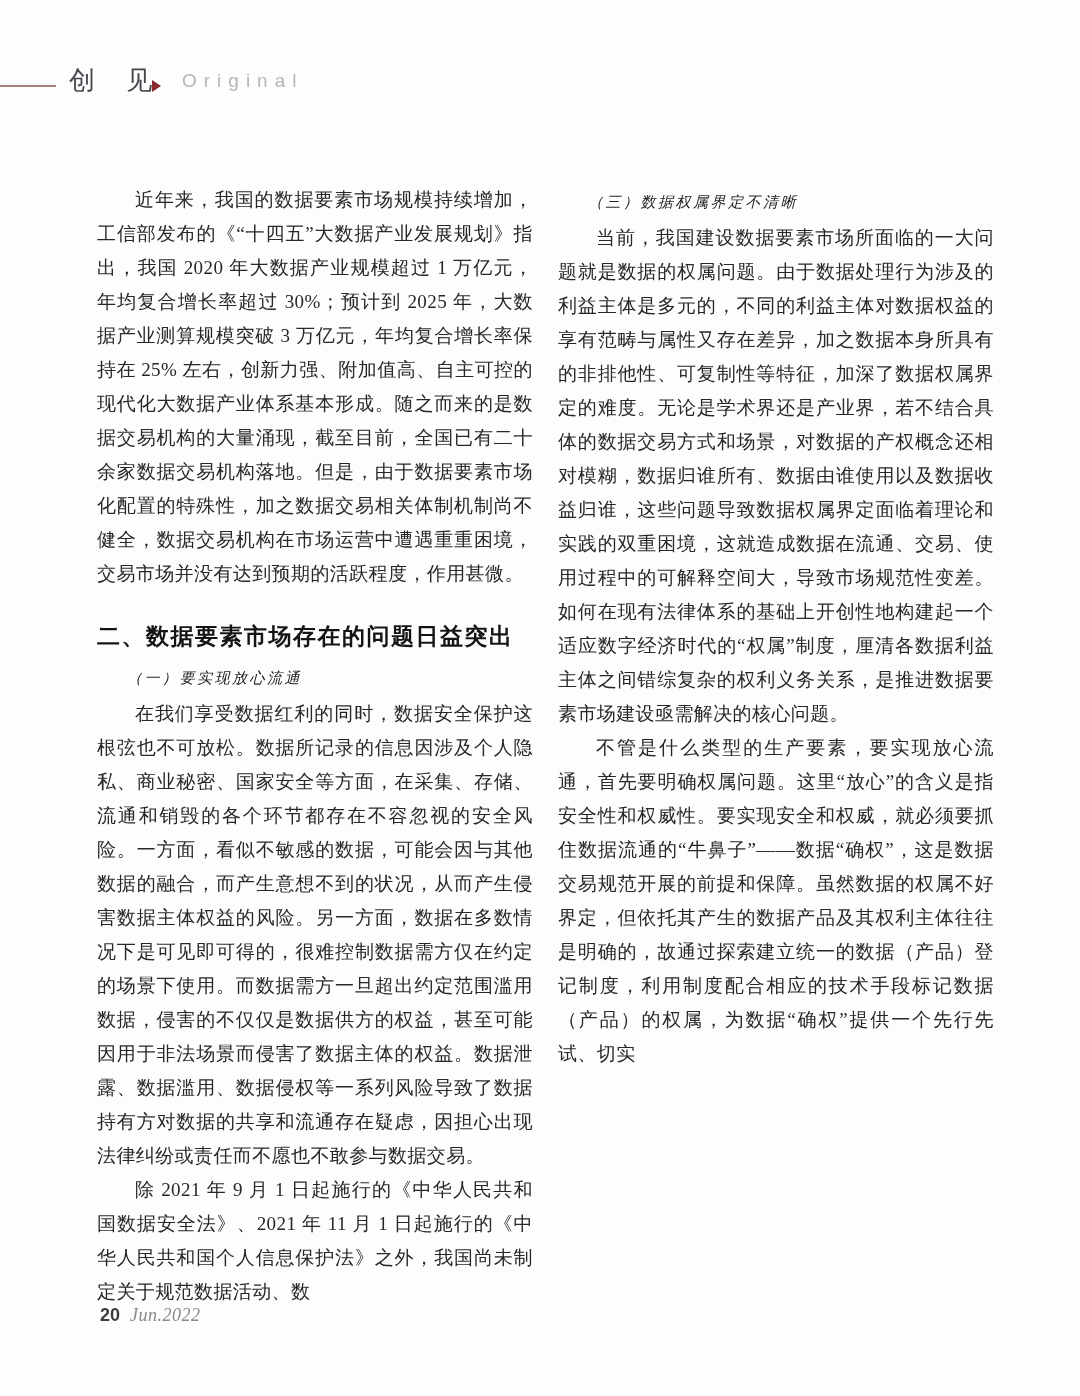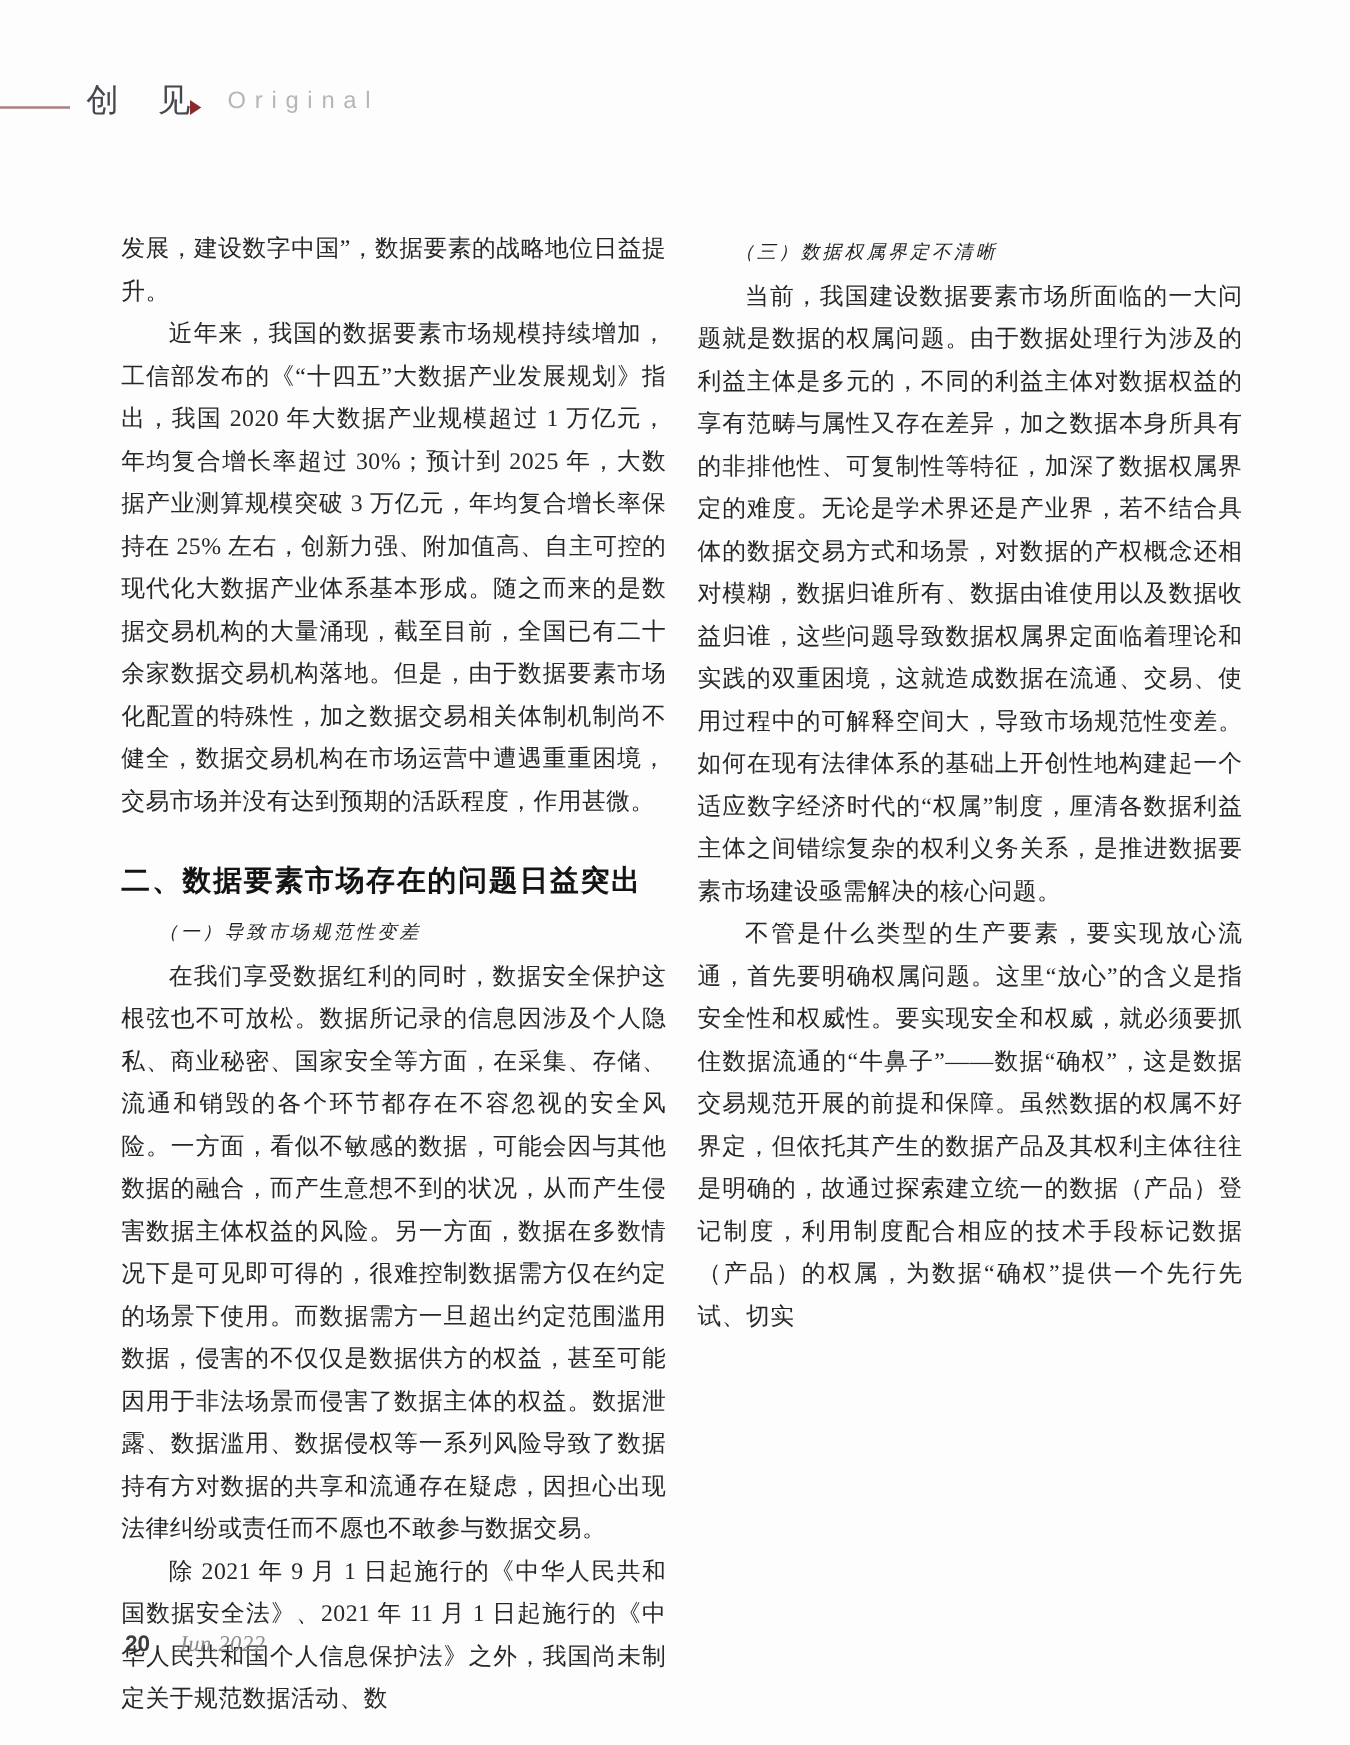--- a/index.html
+++ b/index.html
@@ -76,21 +76,21 @@
     font-style: italic;           
     letter-spacing: 2.5px;
     text-indent: 2em;
     line-height: 34px;
     color: #1f1f1f;
   }
 
   
   .footer {
     position: absolute; left: 100px; top: 1305px;
-    display: flex; align-items: baseline; gap: 22px;
+    display: flex; align-items: baseline; gap: 10px;
   }
   .page-num {
     font-family: "Liberation Sans", "DejaVu Sans", sans-serif;
     font-size: 18px; font-weight: 700; color: #3c3c3c;
   }
   .issue {
     font-size: 18px; font-style: italic; color: #8a8a8a;
     letter-spacing: 0.5px;
   }
 </style>
@@ -100,24 +100,23 @@
 <div class="page">
 
   <div class="header">
     <div class="header-rule"></div>
     <span class="title-cn">创 见</span>
     <span class="arrow"></span>
     <span class="title-en">Original</span>
   </div>
 
   <section class="col col-left">
-    <p class="body">发展，建设数字中国”，数据要素的战略地位日益提升。</p>
     <p class="body indent">近年来，我国的数据要素市场规模持续增加，工信部发布的《“十四五”大数据产业发展规划》指出，我国 2020 年大数据产业规模超过 1 万亿元，年均复合增长率超过 30%；预计到 2025 年，大数据产业测算规模突破 3 万亿元，年均复合增长率保持在 25% 左右，创新力强、附加值高、自主可控的现代化大数据产业体系基本形成。随之而来的是数据交易机构的大量涌现，截至目前，全国已有二十余家数据交易机构落地。但是，由于数据要素市场化配置的特殊性，加之数据交易相关体制机制尚不健全，数据交易机构在市场运营中遭遇重重困境，交易市场并没有达到预期的活跃程度，作用甚微。</p>
     <h2 class="section">二、数据要素市场存在的问题日益突出</h2>
-    <h3 class="sub">（一）导致市场规范性变差</h3>
+    <h3 class="sub">（一）要实现放心流通</h3>
     <p class="body indent">在我们享受数据红利的同时，数据安全保护这根弦也不可放松。数据所记录的信息因涉及个人隐私、商业秘密、国家安全等方面，在采集、存储、流通和销毁的各个环节都存在不容忽视的安全风险。一方面，看似不敏感的数据，可能会因与其他数据的融合，而产生意想不到的状况，从而产生侵害数据主体权益的风险。另一方面，数据在多数情况下是可见即可得的，很难控制数据需方仅在约定的场景下使用。而数据需方一旦超出约定范围滥用数据，侵害的不仅仅是数据供方的权益，甚至可能因用于非法场景而侵害了数据主体的权益。数据泄露、数据滥用、数据侵权等一系列风险导致了数据持有方对数据的共享和流通存在疑虑，因担心出现法律纠纷或责任而不愿也不敢参与数据交易。</p>
     <p class="body indent">除 2021 年 9 月 1 日起施行的《中华人民共和国数据安全法》、2021 年 11 月 1 日起施行的《中华人民共和国个人信息保护法》之外，我国尚未制定关于规范数据活动、数</p>
   </section>
 
   <section class="col col-right">
     <h3 class="sub">（三）数据权属界定不清晰</h3>
     <p class="body indent">当前，我国建设数据要素市场所面临的一大问题就是数据的权属问题。由于数据处理行为涉及的利益主体是多元的，不同的利益主体对数据权益的享有范畴与属性又存在差异，加之数据本身所具有的非排他性、可复制性等特征，加深了数据权属界定的难度。无论是学术界还是产业界，若不结合具体的数据交易方式和场景，对数据的产权概念还相对模糊，数据归谁所有、数据由谁使用以及数据收益归谁，这些问题导致数据权属界定面临着理论和实践的双重困境，这就造成数据在流通、交易、使用过程中的可解释空间大，导致市场规范性变差。如何在现有法律体系的基础上开创性地构建起一个适应数字经济时代的“权属”制度，厘清各数据利益主体之间错综复杂的权利义务关系，是推进数据要素市场建设亟需解决的核心问题。</p>
     <p class="body indent">不管是什么类型的生产要素，要实现放心流通，首先要明确权属问题。这里“放心”的含义是指安全性和权威性。要实现安全和权威，就必须要抓住数据流通的“牛鼻子”——数据“确权”，这是数据交易规范开展的前提和保障。虽然数据的权属不好界定，但依托其产生的数据产品及其权利主体往往是明确的，故通过探索建立统一的数据（产品）登记制度，利用制度配合相应的技术手段标记数据（产品）的权属，为数据“确权”提供一个先行先试、切实</p>
   </section>
 

